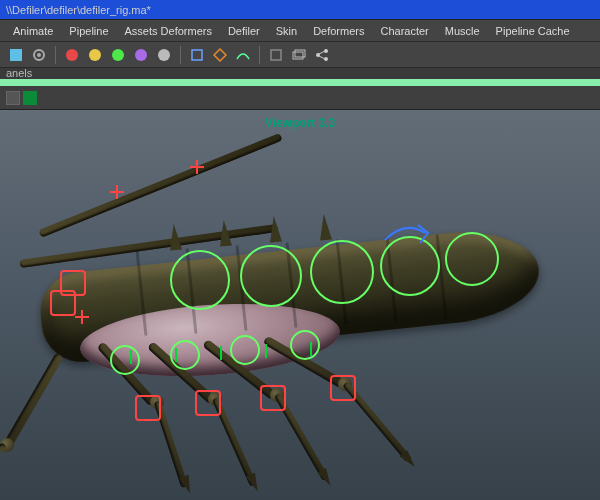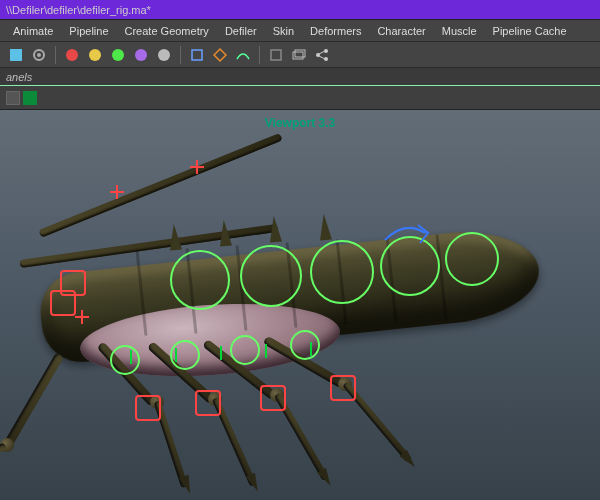--- a/index.html
+++ b/index.html
@@ -1,23 +1,23 @@
 <!DOCTYPE html>
 <html><head>
 <meta charset="utf-8">
 <style>
   * { margin: 0; padding: 0; box-sizing: border-box; font-family: "Segoe UI", Arial, sans-serif; font-size: 11px; }
   body { width: 600px; height: 500px; background: #444; overflow: hidden; color: #ddd; }
-  .titlebar { height: 20px; background: #6d28d9; display: flex; align-items: center; padding: 0 6px; color: #ccc; border-bottom: 1px solid #222; }
+  .titlebar { height: 20px; background: #1d4ed8; display: flex; align-items: center; padding: 0 6px; color: #ccc; border-bottom: 1px solid #222; }
   .menubar { height: 22px; background: #444; display: flex; align-items: center; gap: 2px; padding: 0 6px; border-bottom: 1px solid #2a2a2a; }
   .menubar span { padding: 3px 7px; color: #ddd; cursor: pointer; }
   .shelf { height: 26px; background: #444; display: flex; align-items: center; gap: 3px; padding: 0 6px; border-bottom: 1px solid #2a2a2a; }
   .shelf .btn { width: 20px; height: 20px; border-radius: 2px; display: flex; align-items: center; justify-content: center; cursor: pointer; }
   .sep { width: 1px; height: 18px; background: #666; margin: 0 3px; }
-  .panelbar { height: 18px; background: #3a3a3a; display: flex; align-items: center; padding: 0 6px; color: #bbb; border-bottom: 1px solid #86efac; font-size: 10px; font-style: italic; }
+  .panelbar { height: 18px; background: #3a3a3a; display: flex; align-items: flex-end; padding: 0 6px; color: #bbb; border-bottom: 7px solid #86efac; font-size: 10px; }
   .minishelf { height: 24px; background: #3f3f3f; display: flex; align-items: center; gap: 3px; padding: 0 6px; border-bottom: 1px solid #222; }
   .mini { width: 14px; height: 14px; border: 1px solid #666; background: #555; }
   .mini.green { background: #0b8a3a; border-color: #0b8a3a; }
   .viewport { position: relative; width: 100%; height: 390px; background: linear-gradient(#636d78 0%, #4f5b67 40%, #364149 100%); overflow: hidden; }
   .vp-label { position: absolute; top: 6px; left: 50%; transform: translateX(-50%); color: #00a17a; font-weight: bold; font-size: 12px; }
   .creature { position: absolute; top: 80px; left: -20px; width: 640px; height: 300px; }
   
   .body-main { position: absolute; top: 60px; left: 60px; width: 500px; height: 90px; background: linear-gradient(180deg,#5a5638,#3b3a22 40%,#1d1c10); border-radius: 40px 90px 90px 40px / 40px 45px 45px 40px; box-shadow: inset 0 -20px 20px #14130a, inset 0 8px 10px #6b6442; filter: drop-shadow(0 4px 4px rgba(0,0,0,.4)); transform: rotate(-6deg); }
   .underbelly { position:absolute; top:115px; left:100px; width:260px; height:70px; background: radial-gradient(ellipse at 40% 30%, #cbb6bd 0%, #a88a94 40%, #6c4f57 100%); border-radius: 50%; box-shadow: inset 0 -8px 12px #3a2730; transform: rotate(-4deg); }
   .seg-line { position:absolute; width:3px; height:86px; background: rgba(0,0,0,.25); border-radius: 2px; }
@@ -43,21 +43,21 @@
 </head>
 <body>
 
 <div class="titlebar">
   <span>\\Defiler\defiler\defiler_rig.ma*</span>
 </div>
 
 <div class="menubar">
   <span>Animate</span>
   <span>Pipeline</span>
-  <span>Create Geometry</span>
+  <span>Assets Deformers</span>
   <span>Defiler</span>
   <span>Skin</span>
   <span>Deformers</span>
   <span>Character</span>
   <span>Muscle</span>
   <span>Pipeline Cache</span>
 
 </div>
 
 <div class="shelf">

